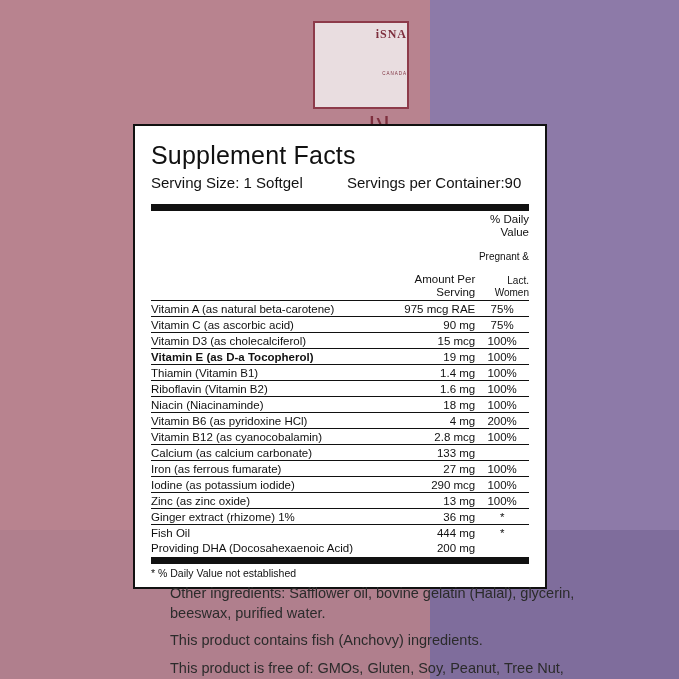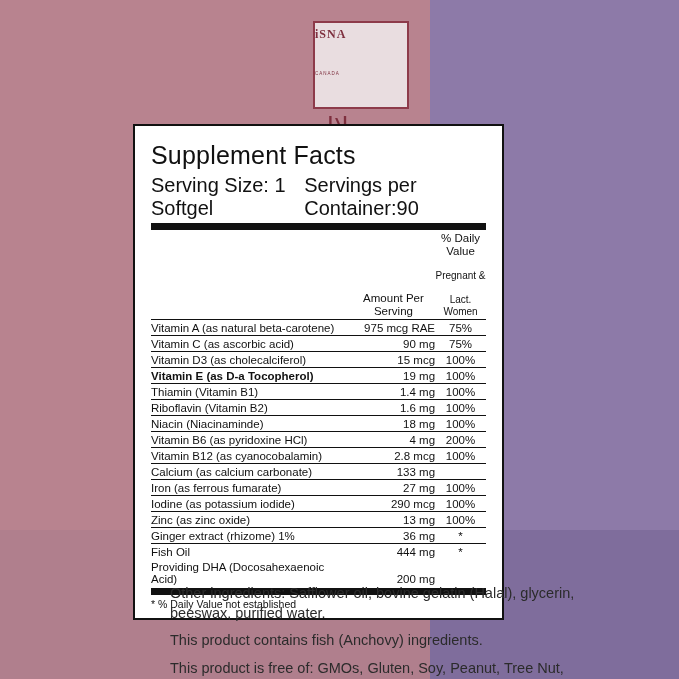--- a/index.html
+++ b/index.html
@@ -49,21 +49,21 @@
     position: absolute;
     left: 313px;
     top: 21px;
     width: 96px;
     height: 88px;
     border: 2px solid #8d3a4a;
     background: #e9dde0;
     box-sizing: border-box;
     display: flex;
     flex-direction: column;
-    align-items: flex-start;
+    align-items: flex-end;
     justify-content: flex-start;
     padding-top: 5px;
     gap: 31px;
   }
   .halal-isna {
     font-family: "Liberation Serif", serif;
     font-size: 12px;
     letter-spacing: 1px;
     color: #7e2f3e;
     font-weight: bold;
@@ -100,39 +100,39 @@
     color: #7e2f3e;
     letter-spacing: 0.6px;
     line-height: 8px;
   }
 
   
   .panel {
     position: absolute;
     left: 133px;
     top: 124px;
-    width: 371px;
+    width: 414px;
     background: #ffffff;
     border: 2px solid #111;
     box-sizing: border-box;
     padding: 14px 16px 8px 16px;
   }
   .sf-title {
     font-size: 25px;
     color: #111;
     line-height: 30px;
     letter-spacing: 0.2px;
   }
   .sf-serving-row {
     display: flex;
     justify-content: flex-start;
-    font-size: 20px;
+    font-size: 15px;
     color: #111;
     margin-top: 4px;
-    margin-bottom: 3px;
+    margin-bottom: 13px;
   }
   .sf-serving-size {
     width: 196px;
   }
   .rule-thick {
     height: 7px;
     background: #111;
     margin: 2px 0 0 0;
   }
 
@@ -145,21 +145,21 @@
   table.facts td {
     padding: 1.5px 0 1.5px 0;
     vertical-align: bottom;
   }
   .col-name { width: 232px; text-align: left; }
   .col-amt  { width: 96px;  text-align: right; }
   .col-dv   { width: 54px;  text-align: center; }
 
   .hdr-row td {
     font-size: 11.5px;
-    text-align: center;
+    text-align: right;
     vertical-align: top;
     padding-top: 3px;
   }
   .hdr-amount { line-height: 13px; }
   .hdr-dv { line-height: 13px; }
   .hdr-sub { font-size: 10px; line-height: 12px; margin-top: 12px; }
 
   tr.bordered td {
     border-top: 1px solid #111;
   }

